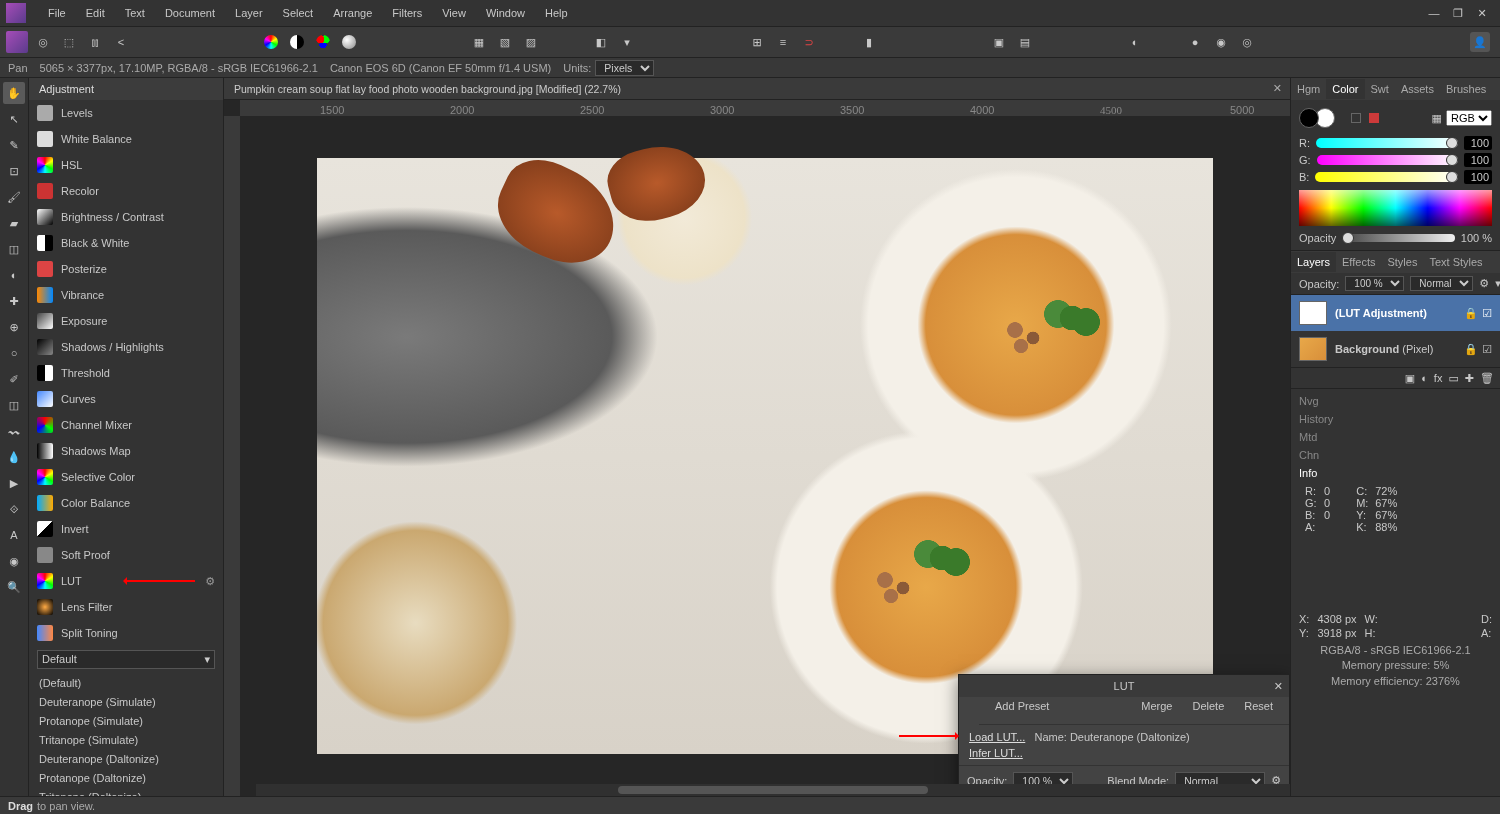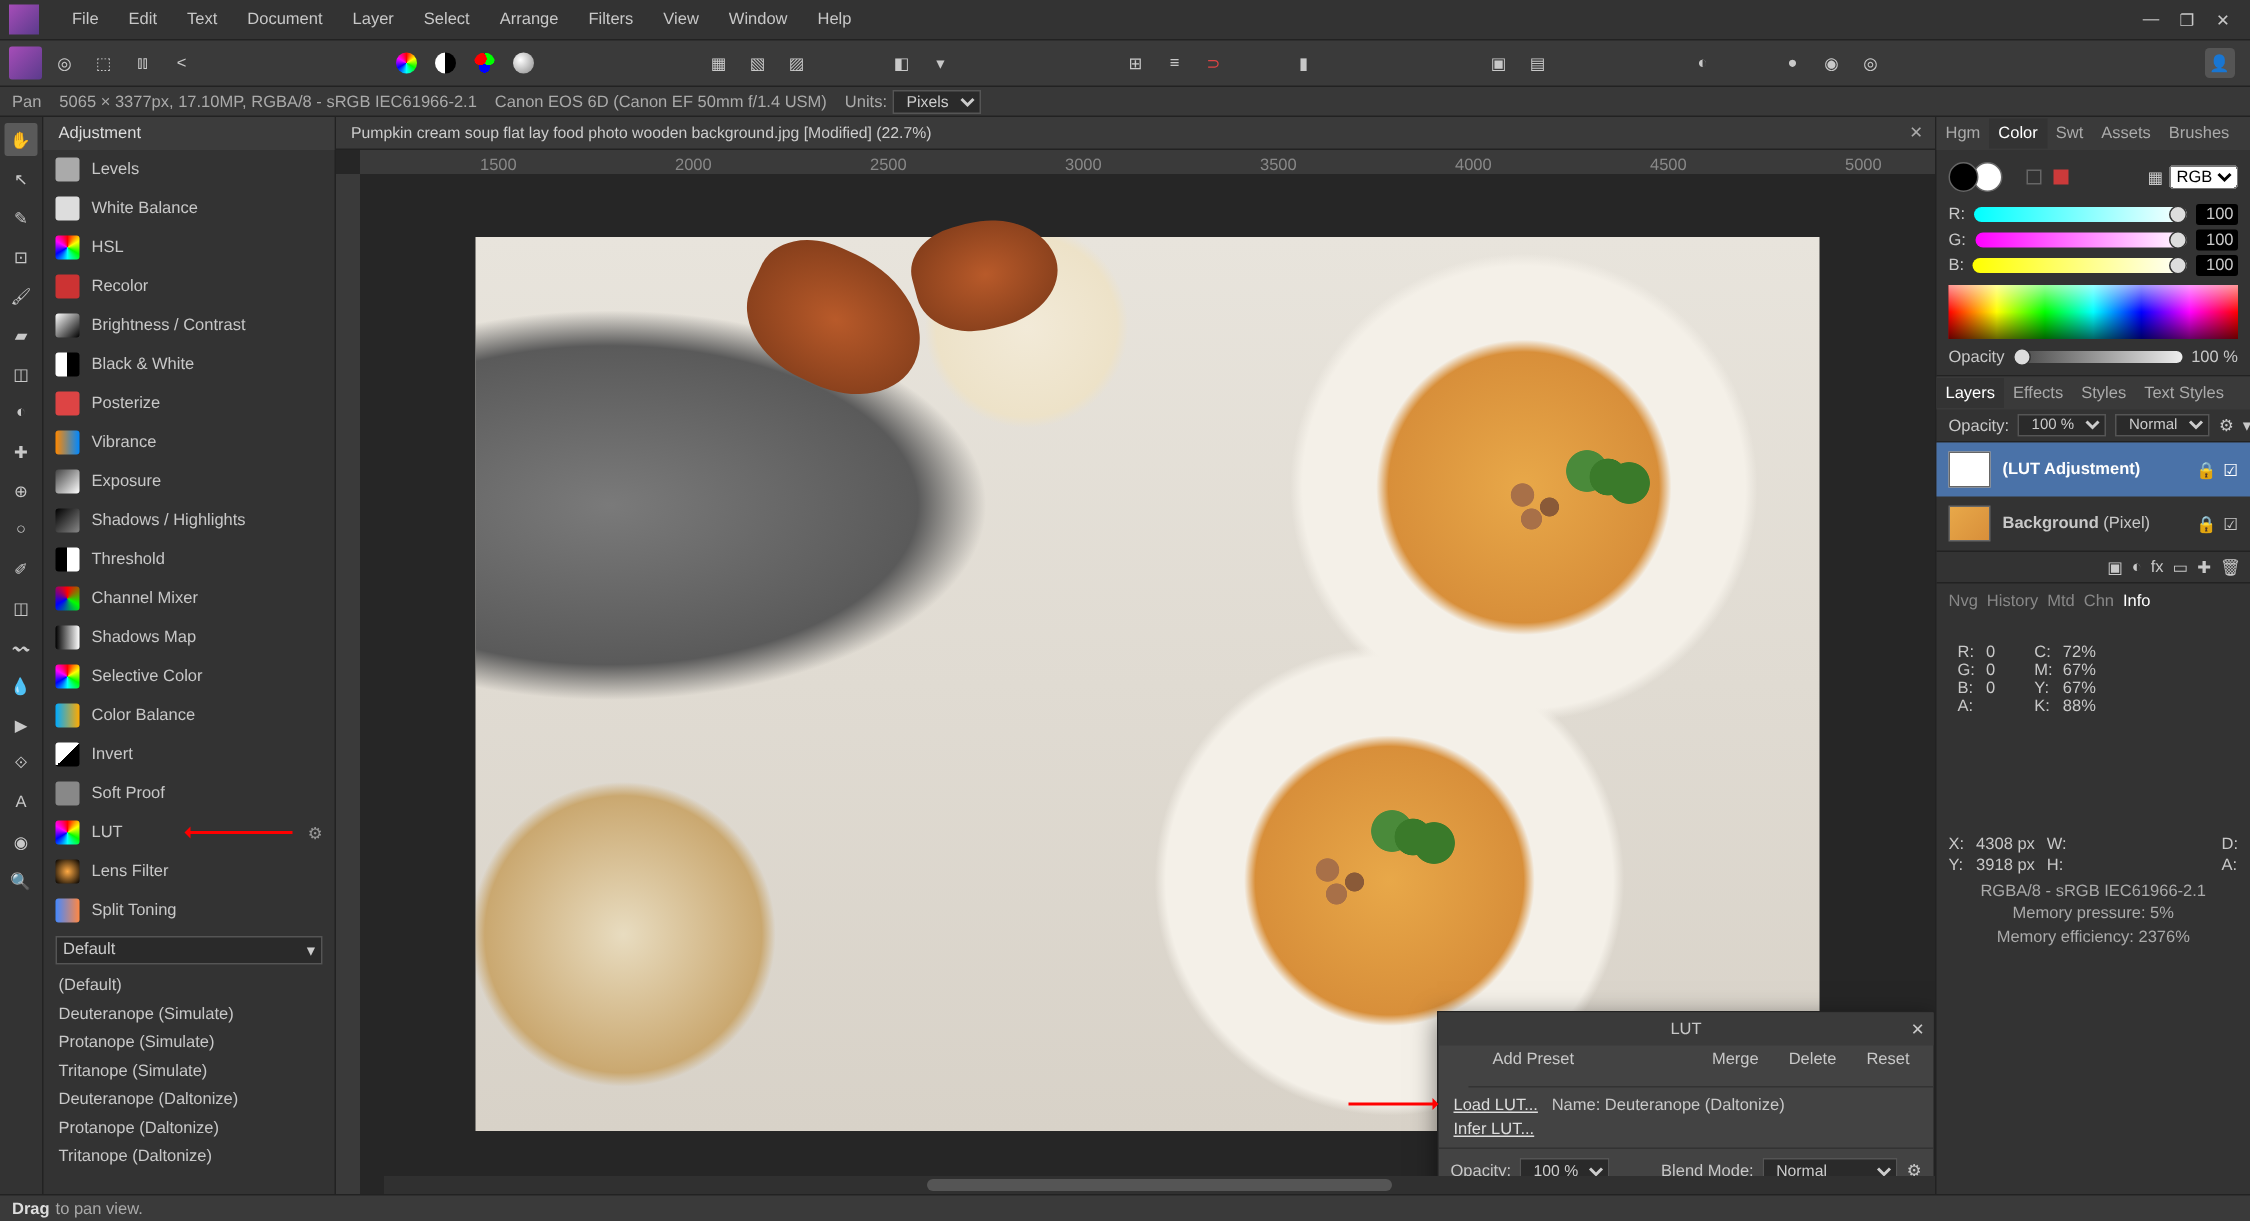--- a/index.html
+++ b/index.html
@@ -90,21 +90,21 @@
 .layers-panel { border-top:1px solid #222; }
 .lp-head { height:22px; display:flex; align-items:center; padding:0 8px; gap:6px; font-size:10px; border-bottom:1px solid #222;}
 .lp-head select { background:#2a2a2a; border:1px solid #555; color:#ccc; font-size:10px; padding:0 4px;}
 .layer-row { display:flex; align-items:center; gap:8px; padding:6px 8px; }
 .layer-row.sel { background:#4a72a8; color:#fff;}
 .layer-thumb { width:28px; height:24px; background:#fff; border:1px solid #666;}
 .layer-thumb.bg { background: linear-gradient(135deg,#e8a849,#d88f3a);}
 .layer-row .icons { margin-left:auto; display:flex; gap:4px; font-size:10px;}
 .layers-icons { height:22px; display:flex; align-items:center; justify-content:flex-end; gap:6px; padding:0 6px; border-top:1px solid #222; border-bottom:1px solid #222;}
 .info-panel { flex:1; padding:6px 8px; font-size:10px; }
-.info-tabs { display:flex; gap:6px; margin-bottom:22px; color:#888;}
+.info-tabs { display:flex; gap:6px; margin-bottom:6px; color:#888;flex-direction:column;}
 .info-tabs .it.active{color:#fff;}
 .status-info { margin-top:auto; text-align:center; font-size:10px; color:#aaa; line-height:1.4; padding:4px 0;}
 .statusbar { height:18px; background:#3a3a3a; display:flex; align-items:center; padding:0 8px; font-size:10.5px; color:#aaa; border-top:1px solid #222;}
 .statusbar b { color:#ddd; font-weight:600; margin-right:4px;}
 .hscroll { position:absolute; bottom:0; left:16px; right:0; height:12px; background:#303030;}
 .hscroll .thumb { position:absolute; left:35%; width:30%; top:2px; height:8px; background:#555; border-radius:4px;}
 </style>
 </head>
 <body>
 
@@ -251,20 +251,24 @@
         </div>
         <div class="adj-item">
           <div class="adj-ico" style="background: linear-gradient(135deg, rgb(0, 0, 0), rgb(136, 136, 136));"></div>
           <span>Shadows / Highlights</span>
         </div>
         <div class="adj-item">
           <div class="adj-ico" style="background: linear-gradient(90deg, rgb(0, 0, 0) 50%, rgb(255, 255, 255) 50%);"></div>
           <span>Threshold</span>
         </div>
         <div class="adj-item">
+          <div class="adj-ico" style="background: linear-gradient(135deg, rgb(68, 136, 255), rgb(255, 255, 255));"></div>
+          <span>Curves</span>
+        </div>
+        <div class="adj-item">
           <div class="adj-ico" style="background: conic-gradient(rgb(255, 0, 0), rgb(0, 255, 0), rgb(0, 0, 255), rgb(255, 0, 0));"></div>
           <span>Channel Mixer</span>
         </div>
         <div class="adj-item">
           <div class="adj-ico" style="background: linear-gradient(90deg, rgb(0, 0, 0), rgb(255, 255, 255));"></div>
           <span>Shadows Map</span>
         </div>
         <div class="adj-item">
           <div class="adj-ico" style="background: conic-gradient(rgb(255, 0, 0), rgb(255, 255, 0), rgb(0, 255, 0), rgb(0, 255, 255), rgb(0, 0, 255), rgb(255, 0, 255), rgb(255, 0, 0));"></div>
           <span>Selective Color</span>
@@ -316,21 +320,21 @@
       <div class="dt">Pumpkin cream soup flat lay food photo wooden background.jpg [Modified] (22.7%)</div>
       <div class="close">✕</div>
     </div>
     <div class="ruler-h" id="ruler-h">
         <span style="left: 80px;">1500</span>
         <span style="left: 210px;">2000</span>
         <span style="left: 340px;">2500</span>
         <span style="left: 470px;">3000</span>
         <span style="left: 600px;">3500</span>
         <span style="left: 730px;">4000</span>
-        <span style="left: 860px;">4500</span>
+        <span style="left: 860px; font-family: Liberation Serif, serif;">4500</span>
         <span style="left: 990px;">5000</span>
       </div>
     <div class="cv-wrap">
       <div class="ruler-v"></div>
       <div class="viewport">
         <div class="photo">
           <div class="leaf" style="left:180px;top:10px;"></div>
           <div class="leaf" style="left:280px;top:-20px;transform:rotate(-15deg) scale(.8);"></div>
           <div class="herb" style="left:590px;top:380px;"></div>
           <div class="herb" style="left:720px;top:140px;"></div>

